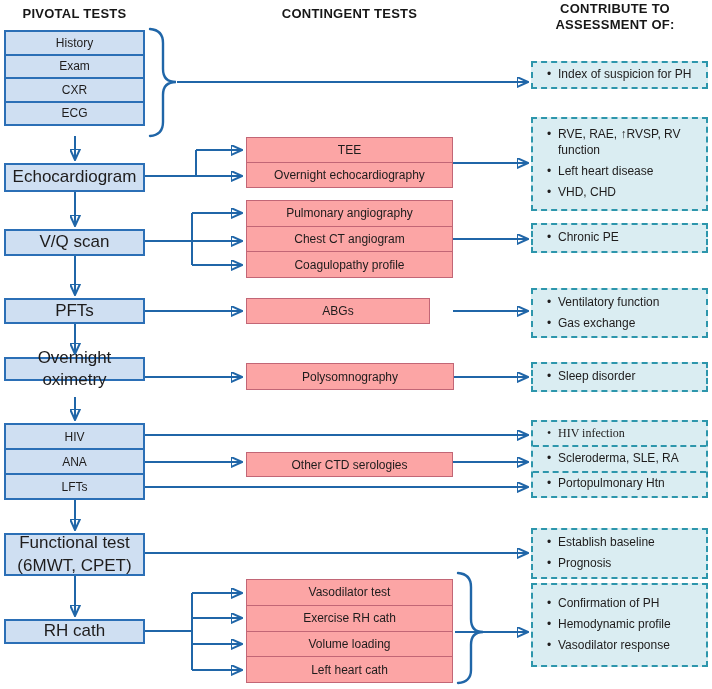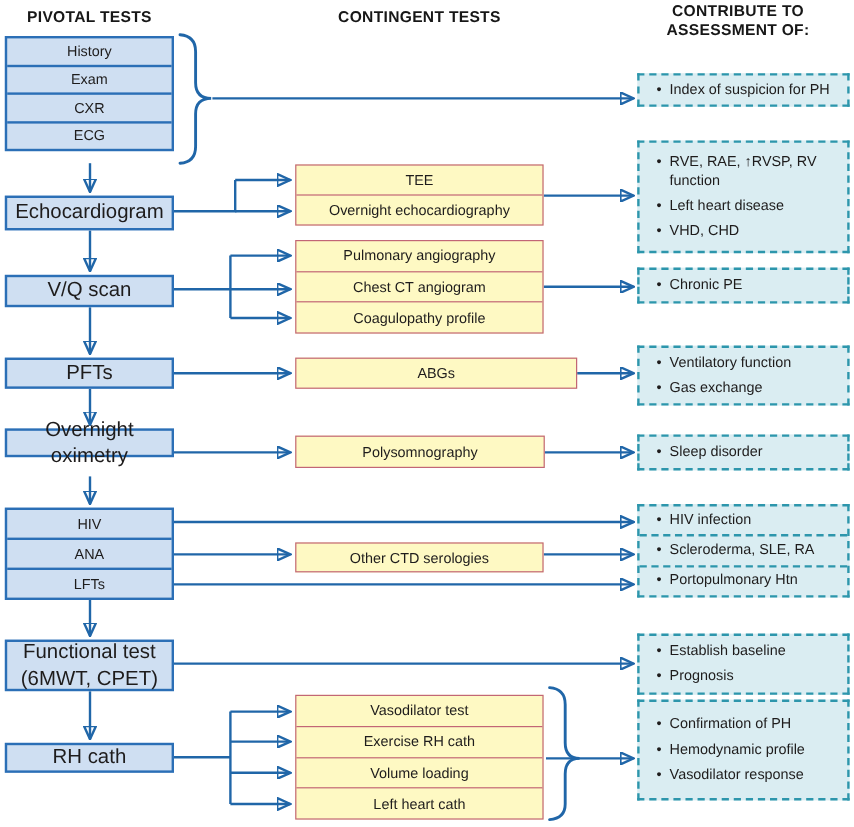--- a/index.html
+++ b/index.html
@@ -13,32 +13,32 @@
   }
   
   .pbox,.pgroup { position:absolute; box-sizing:border-box; background:#cfdff2; border:2px solid #2b6fb6; }
   .pbox { display:flex; align-items:center; justify-content:center; text-align:center;
           font-size:17px; line-height:1.3; white-space:pre-line; }
   .pgroup { display:flex; flex-direction:column; }
   .pgroup > .row { flex:1; display:flex; align-items:center; justify-content:center;
           font-size:12px; border-top:2px solid #2b6fb6; }
   .pgroup > .row:first-child { border-top:none; }
   
-  .cbox,.cgroup { position:absolute; box-sizing:border-box; background:#fef9c3; border:1.5px solid #c26676; }
+  .cbox,.cgroup { position:absolute; box-sizing:border-box; background:#fca5a5; border:1.5px solid #c26676; }
   .cbox { display:flex; align-items:center; justify-content:center; text-align:center; font-size:12px; }
   .cgroup { display:flex; flex-direction:column; }
   .cgroup > .row { flex:1; display:flex; align-items:center; justify-content:center;
           font-size:12px; border-top:1.5px solid #c26676; }
   .cgroup > .row:first-child { border-top:none; }
   
   .abox,.agroup { position:absolute; box-sizing:border-box; background:#daedf2; border:2px dashed #2d96ac; }
   .abox { display:flex; flex-direction:column; justify-content:center; gap:5px; padding:6px 4px 6px 14px; }
   .agroup { display:flex; flex-direction:column; }
   .agroup > .row { flex:1; display:flex; align-items:center; padding-left:14px; border-top:2px dashed #2d96ac; }
-  .agroup > .row:first-child { border-top:none; }
+  .agroup > .row:first-child { border-top:none;font-family:Liberation Serif, serif; }
   .bullet { position:relative; padding-left:11px; font-size:12px; line-height:1.32; }
   .bullet::before { content:"•"; position:absolute; left:0; top:0; }
   svg.connectors { position:absolute; left:0; top:0; pointer-events:none; }
   svg.connectors path { stroke:#2066a8; stroke-width:2; fill:none; }
   svg.connectors path.brace { stroke-width:2.4; stroke-linecap:round; }
 </style>
 </head>
 <body>
 
 <div class="canvas">
@@ -122,21 +122,21 @@
 
   <div class="cgroup" style="left:246px;top:137px;width:207px;height:51px;">
     <div class="row">TEE</div>
     <div class="row">Overnight echocardiography</div>
   </div>
   <div class="cgroup" style="left:246px;top:200px;width:207px;height:78px;">
     <div class="row">Pulmonary angiography</div>
     <div class="row">Chest CT angiogram</div>
     <div class="row">Coagulopathy profile</div>
   </div>
-  <div class="cbox" style="left:246px;top:298px;width:235px;height:26px;">ABGs</div>
+  <div class="cbox" style="left:246px;top:298px;width:184px;height:26px;">ABGs</div>
   <div class="cbox" style="left:246px;top:363px;width:208px;height:27px;">Polysomnography</div>
   <div class="cbox" style="left:246px;top:452px;width:207px;height:25px;">Other CTD serologies</div>
   <div class="cgroup" style="left:246px;top:579px;width:207px;height:104px;">
     <div class="row">Vasodilator test</div>
     <div class="row">Exercise RH cath</div>
     <div class="row">Volume loading</div>
     <div class="row">Left heart cath</div>
   </div>
 
   <div class="abox" style="left:531px;top:61px;width:177px;height:28px;">

